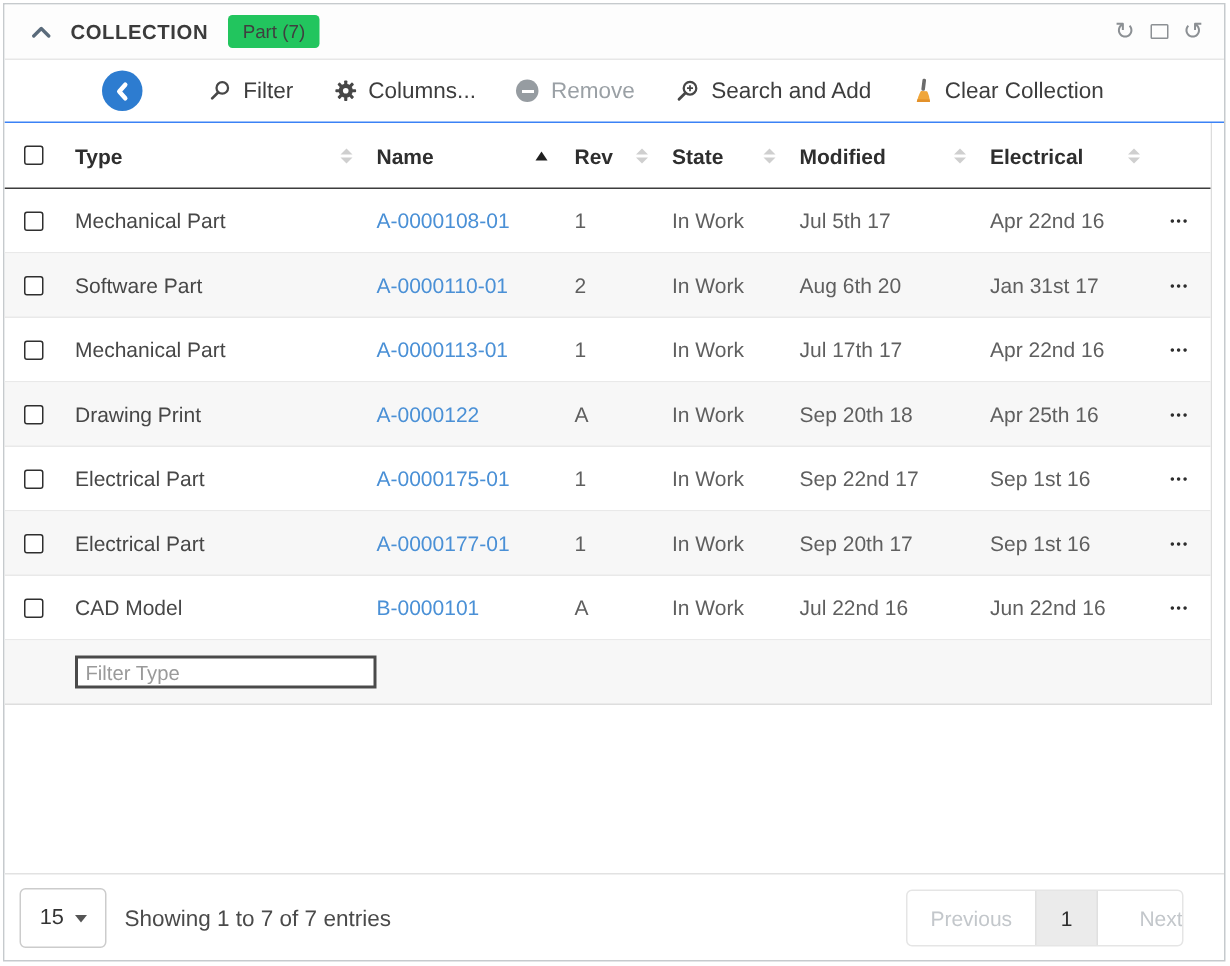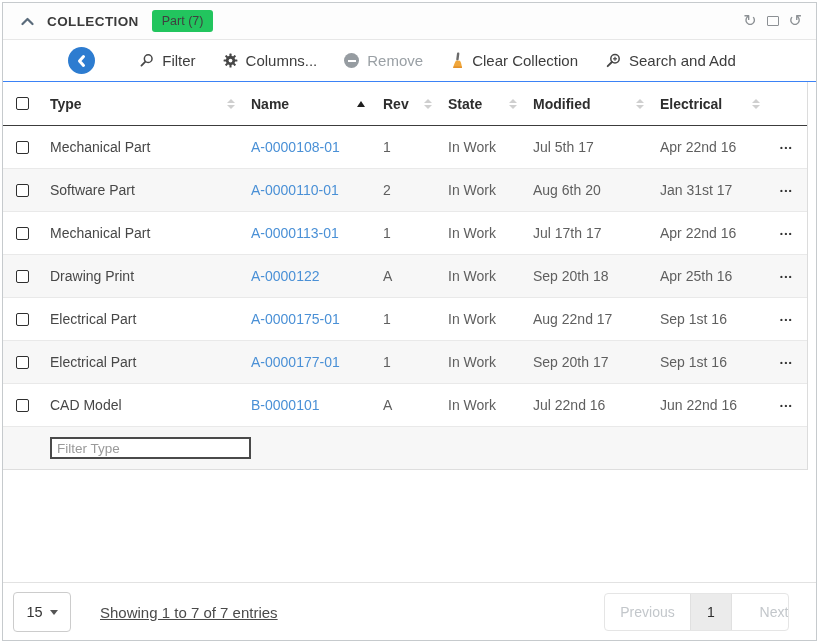--- a/index.html
+++ b/index.html
@@ -52,21 +52,21 @@
   .dots { font-size:8px; letter-spacing:1.5px; color:#2d2d2d; font-weight:bold; cursor:pointer; }
 
   .filter-row { height:43px; display:flex; align-items:center; background:#f7f7f7; border-bottom:1px solid #dedede; }
   .filter-input { width:212px; height:22px; border:2px solid #4a4a4a; background:#fff; font-size:13.5px; color:#333; padding:0 5px; font-family:"Liberation Sans",sans-serif; outline:none; }
   .filter-input::placeholder { color:#9a9a9a; }
 
   
   .footer { position:absolute; left:0; right:0; bottom:0; height:58px; border-top:1px solid #e2e2e2; background:#fff; }
   .page-size { position:absolute; left:10px; top:9px; width:58px; height:40px; border:1px solid #ccc; border-radius:4px; display:flex; align-items:center; justify-content:center; gap:7px; font-size:14.5px; color:#333; cursor:pointer; }
   .caret { width:0; height:0; border-left:4px solid transparent; border-right:4px solid transparent; border-top:5px solid #555; }
-  .showing { position:absolute; left:97px; top:0; height:58px; display:flex; align-items:center; font-size:15px; color:#4a4a4a;text-decoration:underline; }
+  .showing { position:absolute; left:80px; top:0; height:58px; display:flex; align-items:center; font-size:15px; color:#4a4a4a; }
   .pagination { position:absolute; right:27px; top:10px; display:flex; height:38px; border:1px solid #e5e5e5; border-radius:4px; overflow:hidden; }
   .page-btn { display:flex; align-items:center; justify-content:center; font-size:14px; cursor:pointer; }
   .page-btn.prev { width:85px; color:#c3c7cb; }
   .page-btn.current { width:42px; background:#ebebeb; color:#2d2d2d; border-left:1px solid #e0e0e0; border-right:1px solid #e0e0e0; }
   .page-btn.next { width:56px; color:#c3c7cb;padding-left:28px; }
 
   svg { display:block; }
 </style>
 </head>
 <body>
@@ -123,39 +123,39 @@
         </svg>
       </span>
       <span>Columns...</span>
     </div>
     <div class="tb-item disabled">
       <span class="minus-circle"></span>
       <span>Remove</span>
     </div>
     <div class="tb-item">
       <span>
-        <svg width="14" height="17" viewBox="0 0 14 17">
-          <rect x="6.6" y="0.5" width="2.4" height="8" rx="1" fill="#6b6b6b" transform="rotate(7 7.8 4.5)"></rect>
-          <path d="M3.2 16 C3.8 13 5.2 9.6 6 8.6 L10 8.8 C10.9 10 11.8 13.4 12 16 Z" fill="#f0a63a"></path>
-          <path d="M3.2 16 L12 16 L11.8 14.4 L3.6 14.2 Z" fill="#e3912a"></path>
-        </svg>
-      </span>
-      <span>Clear Collection</span>
-    </div>
-    <div class="tb-item">
-      <span>
         <svg width="16" height="16" viewBox="0 0 16 16">
           <circle cx="10" cy="5.8" r="4.2" stroke="#474747" stroke-width="1.5" fill="none"></circle>
           <line x1="10" y1="3.8" x2="10" y2="7.8" stroke="#474747" stroke-width="1.2"></line>
           <line x1="8" y1="5.8" x2="12" y2="5.8" stroke="#474747" stroke-width="1.2"></line>
           <line x1="6.9" y1="9" x2="2.7" y2="13.2" stroke="#474747" stroke-width="1.9" stroke-linecap="round"></line>
         </svg>
       </span>
       <span>Search and Add</span>
     </div>
+    <div class="tb-item">
+      <span>
+        <svg width="14" height="17" viewBox="0 0 14 17">
+          <rect x="6.6" y="0.5" width="2.4" height="8" rx="1" fill="#6b6b6b" transform="rotate(7 7.8 4.5)"></rect>
+          <path d="M3.2 16 C3.8 13 5.2 9.6 6 8.6 L10 8.8 C10.9 10 11.8 13.4 12 16 Z" fill="#f0a63a"></path>
+          <path d="M3.2 16 L12 16 L11.8 14.4 L3.6 14.2 Z" fill="#e3912a"></path>
+        </svg>
+      </span>
+      <span>Clear Collection</span>
+    </div>
   </div>
 
   <div class="table-wrap">
     <div class="thead">
       <div class="cell c-check">
         <span class="checkbox"></span>
       </div>
       <div class="cell c-type th">
         <span>Type</span>
         <span class="sort">
@@ -266,21 +266,21 @@
         <div class="trow">
           <div class="cell c-check">
             <span class="checkbox"></span>
           </div>
           <div class="cell c-type td-type">Electrical Part</div>
           <div class="cell c-name">
             <span class="link">A-0000175-01</span>
           </div>
           <div class="cell c-rev td-muted">1</div>
           <div class="cell c-state td-muted">In Work</div>
-          <div class="cell c-modified td-muted">Aug 22nd 17</div>
+          <div class="cell c-modified td-muted">Sep 22nd 17</div>
           <div class="cell c-originated td-muted">Sep 1st 16</div>
           <div class="cell c-actions">
             <span class="dots">•••</span>
           </div>
         </div>
         <div class="trow alt">
           <div class="cell c-check">
             <span class="checkbox"></span>
           </div>
           <div class="cell c-type td-type">Electrical Part</div>

